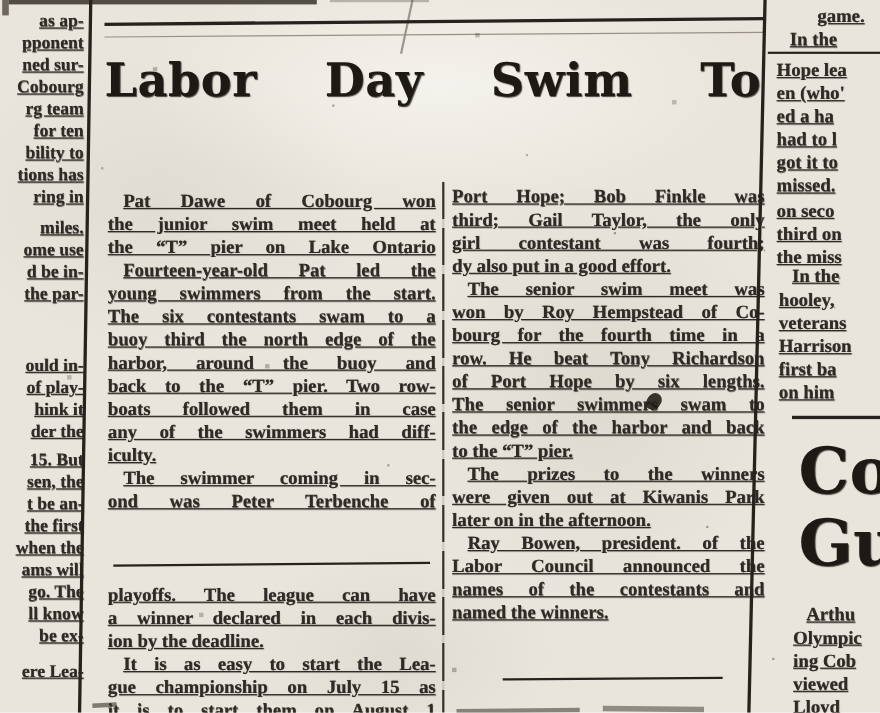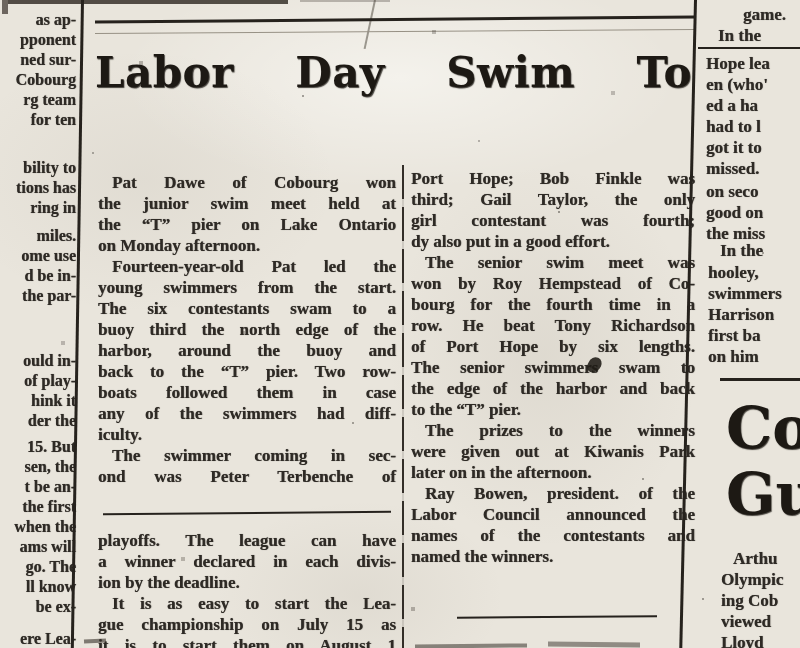--- a/index.html
+++ b/index.html
@@ -6,21 +6,21 @@
   .page {
     position:relative; width:800px; height:648px; overflow:hidden;
     font-family:"Liberation Serif", serif; color:#2e2a25;
     background:
       radial-gradient(ellipse 320px 220px at 18% 28%, rgba(115,105,88,0.07), transparent 60%),
       radial-gradient(ellipse 260px 320px at 68% 55%, rgba(115,105,88,0.09), transparent 60%),
       radial-gradient(ellipse 240px 160px at 45% 92%, rgba(115,105,88,0.08), transparent 60%),
       radial-gradient(ellipse 400px 160px at 50% 12%, rgba(255,255,252,0.5), transparent 70%),
       #e9e5dc;
   }
-  .abs { position:absolute; }
+  .abs { position:absolute;text-decoration:underline; }
   
   .rule { position:absolute; background:#26221d; }
   .rule.faint { background:#979185; }
   .vrule { position:absolute; background:#26221d; transform-origin:top center; }
   .vrule.dashed {
     background:repeating-linear-gradient(to bottom, #332e28 0 34px, rgba(51,46,40,0.15) 34px 42px);
   }
   
   .line {
     height:21px; line-height:21px; font-size:17px; font-weight:bold;
@@ -70,21 +70,21 @@
   <div class="smudge abs" style="left:2px; top:0; width:6px; height:14px; opacity:.7;"></div>
   <div class="scratch" style="left:374px; top:0; width:2px; height:50px; transform:rotate(12deg);"></div>
 
   <div class="leftstrip abs" style="left:0; top:10px; width:76px;">
       <div class="line">as ap-</div>
       <div class="line">pponent</div>
       <div class="line">ned sur-</div>
       <div class="line">Cobourg</div>
       <div class="line">rg team</div>
       <div class="line">for ten</div>
-      <div class="line" style="margin-top: 28px;">bility to</div>
+      <div class="line" style="">bility to</div>
       <div class="line">tions has</div>
       <div class="line">ring in</div>
       <div class="line" style="margin-top: 8px;">miles.</div>
       <div class="line">ome use</div>
       <div class="line">d be in-</div>
       <div class="line">the par-</div>
       <div class="line" style="margin-top: 45px;">ould in-</div>
       <div class="line">of play-</div>
       <div class="line">hink it</div>
       <div class="line">der the</div>
@@ -104,21 +104,20 @@
 
   <div class="rule" style="left:95px; top:18px; width:600px; height:3px; transform:rotate(-0.5deg);"></div>
   <div class="rule faint" style="left:95px; top:31px; width:600px; height:1px; transform:rotate(-0.4deg);"></div>
 
   <div class="headline-line" style="top:46px;">Labor Day Swim To</div>
 
   <div class="abs" style="left:98px; top:172px; width:298px;">
       <div class="line indent">Pat Dawe of Cobourg won</div>
       <div class="line">the junior swim meet held at</div>
       <div class="line">the “T” pier on Lake Ontario</div>
-      <div class="line end">on Monday afternoon.</div>
       <div class="line indent">Fourteen-year-old Pat led the</div>
       <div class="line">young swimmers from the start.</div>
       <div class="line">The six contestants swam to a</div>
       <div class="line">buoy third the north edge of the</div>
       <div class="line">harbor, around the buoy and</div>
       <div class="line">back to the “T” pier. Two row-</div>
       <div class="line">boats followed them in case</div>
       <div class="line">any of the swimmers had diff-</div>
       <div class="line end">iculty.</div>
       <div class="line indent">The swimmer coming in sec-</div>
@@ -177,29 +176,29 @@
   <div class="rs abs" style="left:706px; top:53px; width:94px;">
       <div class="line">Hope lea</div>
       <div class="line">en (who'</div>
       <div class="line">ed a ha</div>
       <div class="line">had to l</div>
       <div class="line">got it to</div>
       <div class="line end">missed.</div>
     </div>
   <div class="rs abs" style="left:706px; top:181px; width:94px;">
       <div class="line">on seco</div>
-      <div class="line">good on</div>
+      <div class="line">third on</div>
       <div class="line">the miss</div>
     </div>
   <div class="rs abs" style="left:720px; top:240px; width:80px;">
     <div class="line end">In the</div>
   </div>
   <div class="rs abs" style="left:708px; top:262px; width:92px;">
       <div class="line">hooley,</div>
-      <div class="line">swimmers</div>
+      <div class="line">veterans</div>
       <div class="line">Harrison</div>
       <div class="line">first ba</div>
       <div class="line">on him</div>
     </div>
   <div class="rule" style="left:720px; top:378px; width:80px; height:3px;"></div>
 
   <div class="rs-headline" style="top:398px;">Co</div>
   <div class="rs-headline" style="top:464px;">Gu</div>
 
   <div class="rs abs" style="left:721px; top:548px; width:79px;">

